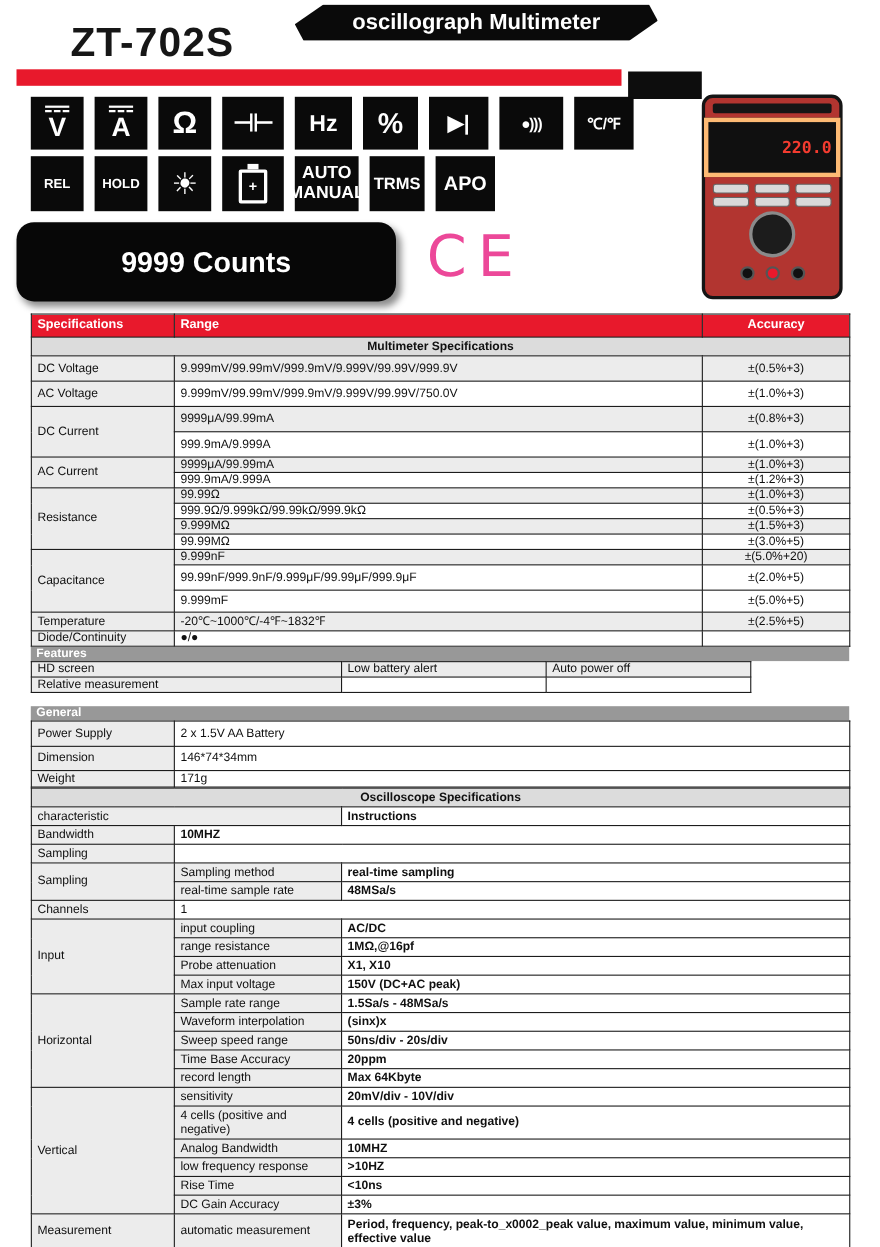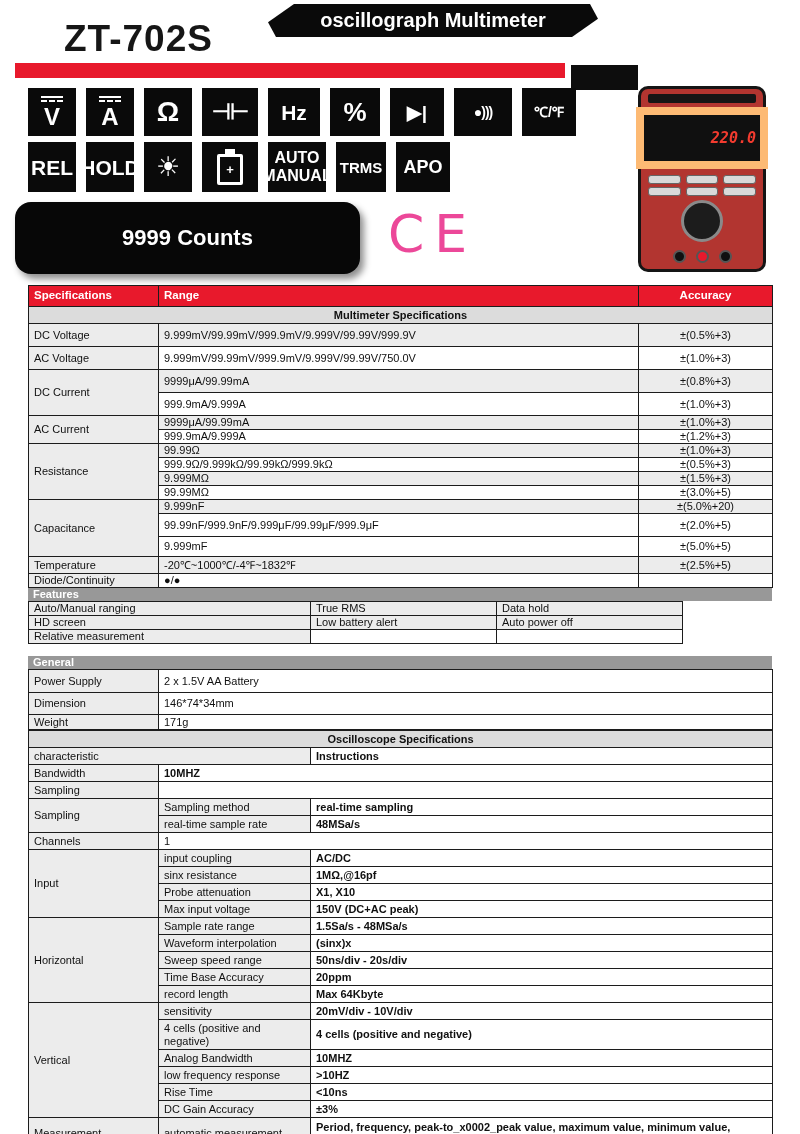--- a/index.html
+++ b/index.html
@@ -22,42 +22,42 @@
   .tile{background:#0a0a0a;color:#fff;display:flex;flex-direction:column;align-items:center;justify-content:center;height:48px;flex:none;}
   .r2 .tile{height:50px;}
   .g1{font-size:24px;font-weight:bold;line-height:1;}
   .gbig{font-size:28px;font-weight:bold;line-height:1;}
   .gcap{font-size:22px;font-weight:bold;line-height:1;letter-spacing:-1px;}
   .ghz{font-size:21px;font-weight:bold;line-height:1;}
   .gpct{font-size:26px;font-weight:bold;line-height:1;}
   .gdio{font-size:19px;font-weight:bold;line-height:1;}
   .gcon{font-size:14px;font-weight:bold;line-height:1;letter-spacing:-1px;}
   .gtmp{font-size:14px;font-weight:bold;line-height:1;}
-  .gtxt{font-size:21px;font-weight:bold;line-height:1;}
+  .gtxt{font-size:12px;font-weight:bold;line-height:1;}
   .gsun{font-size:27px;line-height:1;}
   .gtrms{font-size:15px;font-weight:bold;line-height:1;}
   .gapo{font-size:18px;font-weight:bold;line-height:1;}
   .gam{font-size:16px;font-weight:bold;line-height:1.1;text-align:center;}
   .ovl{display:flex;flex-direction:column;gap:2px;margin-bottom:3px;}
   .ln-s{display:block;width:22px;height:0;border-top:2px solid #fff;}
   .ln-d{display:block;width:22px;height:0;border-top:2px dashed #fff;}
   .batt{width:20px;height:25px;border:3px solid #fff;border-radius:2px;display:flex;align-items:center;justify-content:center;position:relative;font-size:13px;font-weight:bold;margin-top:5px;}
   .batt::before{content:"";position:absolute;top:-8px;left:50%;transform:translateX(-50%);width:10px;height:5px;background:#fff;}
 
   
   .counts{position:absolute;left:15px;top:202px;width:345px;height:72px;background:#070707;border-radius:16px;
     display:flex;align-items:center;justify-content:center;box-shadow:4px 5px 7px rgba(0,0,0,.45);}
-  .counts span{color:#fff;font-size:22px;font-weight:bold;}
+  .counts span{color:#fff;font-size:26px;font-weight:bold;}
   .ce{position:absolute;left:388px;top:204px;font-size:52px;color:#ec4899;letter-spacing:10px;font-family:"DejaVu Sans",sans-serif;}
 
   
   .device{position:absolute;left:638px;top:86px;width:108px;height:170px;background:#b23530;border:3px solid #151515;border-radius:10px;
     padding:5px 7px;display:flex;flex-direction:column;align-items:center;}
   .dv-brand{width:100%;height:9px;background:#151515;border-radius:2px;margin-bottom:4px;}
-  .dv-screen{width:100%;height:42px;background:#101010;border:8px solid #fdba74;display:flex;align-items:center;justify-content:flex-end;padding:2px 4px;font-style:italic;}
+  .dv-screen{width:100%;height:42px;background:#101010;border:4px solid #fdba74;display:flex;align-items:center;justify-content:flex-end;padding:2px 4px;}
   .dv-val{color:#f33b2f;font-size:15px;font-weight:bold;font-family:"DejaVu Sans Mono",monospace;}
   .dv-btns{display:grid;grid-template-columns:repeat(3,1fr);gap:3px 5px;width:100%;margin:6px 0 2px;}
   .dv-btn{height:7px;background:#d9d9d9;border-radius:3px;border:1px solid #666;}
   .dv-pad{width:36px;height:36px;border-radius:50%;background:#1c1c1c;border:3px solid #8a8a8a;margin:2px auto;}
   .dv-ports{display:flex;gap:10px;margin-top:6px;}
   .dv-port{width:9px;height:9px;border-radius:50%;background:#101010;border:2px solid #555;}
   .dv-port.red{background:#e8192c;}
 
   
   .sheet{position:absolute;left:28px;top:285px;width:744px;}
@@ -268,25 +268,20 @@
 
     <div class="secbar">Features</div>
     <table class="ft">
       <colgroup>
           <col style="width:282px">
           <col style="width:186px">
           <col style="width:186px">
         </colgroup>
       <tbody>
           <tr style="height: 14px;">
-            <td class="lab">Auto/Manual ranging</td>
-            <td class="lab">True RMS</td>
-            <td class="lab">Data hold</td>
-          </tr>
-          <tr style="height: 14px;">
             <td class="lab">HD screen</td>
             <td class="lab">Low battery alert</td>
             <td class="lab">Auto power off</td>
           </tr>
           <tr style="height: 14px; padding-left: 32px;">
             <td class="lab">Relative measurement</td>
             <td></td>
             <td></td>
           </tr>
         </tbody>
@@ -352,21 +347,21 @@
           <tr style="height: 17px;">
             <td class="lab">Channels</td>
             <td colspan="2">1</td>
           </tr>
           <tr style="height: 17px;">
             <td rowspan="4" class="lab">Input</td>
             <td class="sub">input coupling</td>
             <td class="b">AC/DC</td>
           </tr>
           <tr style="height: 17px;">
-            <td class="sub">sinx resistance</td>
+            <td class="sub">range resistance</td>
             <td class="b">1MΩ,@16pf</td>
           </tr>
           <tr style="height: 17px;">
             <td class="sub">Probe attenuation</td>
             <td class="b">X1, X10</td>
           </tr>
           <tr style="height: 17px;">
             <td class="sub">Max input voltage</td>
             <td class="b">150V (DC+AC peak)</td>
           </tr>

